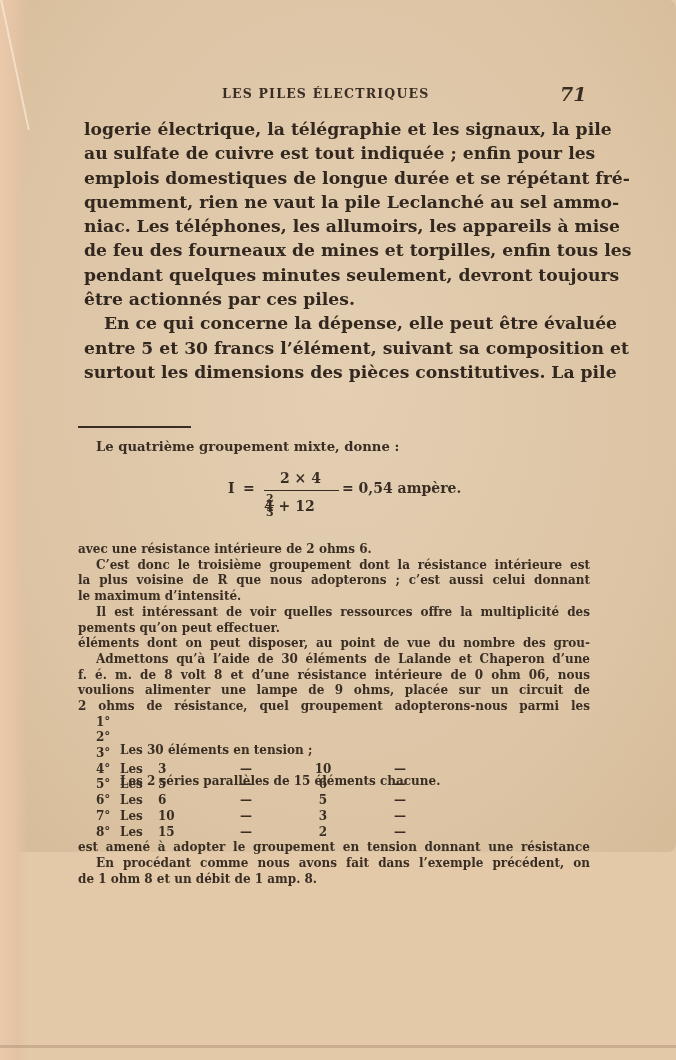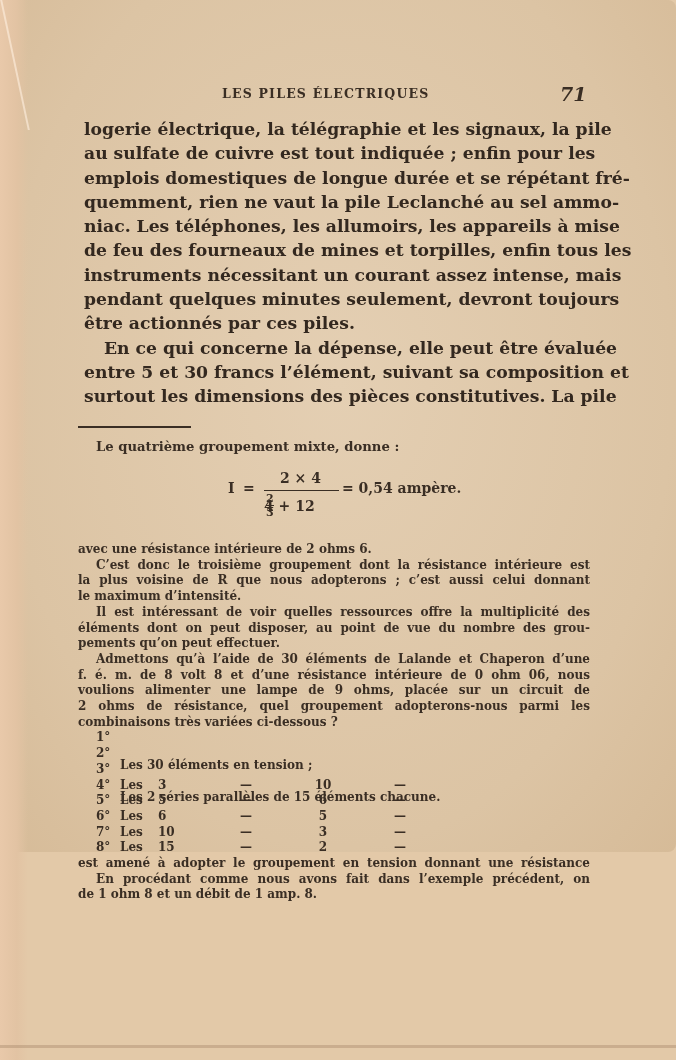--- a/index.html
+++ b/index.html
@@ -98,21 +98,20 @@
     <span class="page-number">71</span>
   </div>
 
   <div class="main-text">
     <span class="line">logerie électrique, la télégraphie et les signaux, la pile</span>
     <span class="line">au sulfate de cuivre est tout indiquée ; enfin pour les</span>
     <span class="line">emplois domestiques de longue durée et se répétant fré-</span>
     <span class="line">quemment, rien ne vaut la pile Leclanché au sel ammo-</span>
     <span class="line">niac. Les téléphones, les allumoirs, les appareils à mise</span>
     <span class="line">de feu des fourneaux de mines et torpilles, enfin tous les</span>
-    <span class="line">instruments nécessitant un courant assez intense, mais</span>
     <span class="line">pendant quelques minutes seulement, devront toujours</span>
     <span class="line last">être actionnés par ces piles.</span>
     <span class="line indent">En ce qui concerne la dépense, elle peut être évaluée</span>
     <span class="line">entre 5 et 30 francs l’élément, suivant sa composition et</span>
     <span class="line">surtout les dimensions des pièces constitutives. La pile</span>
   </div>
 
   <div class="rule"></div>
 
   <div class="note">
@@ -131,27 +130,26 @@
       <span class="eq-den">4 + 12</span>
       <span class="eq-result">= 0,54 ampère.</span>
     </div>
 
     <div class="note-body">
       <span class="line last">avec une résistance intérieure de 2 ohms 6.</span>
       <span class="line indent">C’est donc le troisième groupement dont la résistance intérieure est</span>
       <span class="line">la plus voisine de R que nous adopterons ; c’est aussi celui donnant</span>
       <span class="line last">le maximum d’intensité.</span>
       <span class="line indent">Il est intéressant de voir quelles ressources offre la multiplicité des</span>
+      <span class="line last">pements qu’on peut effectuer.</span>
       <span class="line">éléments dont on peut disposer, au point de vue du nombre des grou-</span>
-      <span class="line last">pements qu’on peut effectuer.</span>
       <span class="line indent">Admettons qu’à l’aide de 30 éléments de Lalande et Chaperon d’une</span>
       <span class="line">f. é. m. de 8 volt 8 et d’une résistance intérieure de 0 ohm 06, nous</span>
       <span class="line">voulions alimenter une lampe de 9 ohms, placée sur un circuit de</span>
       <span class="line">2 ohms de résistance, quel groupement adopterons-nous parmi les</span>
-      <span class="line last">combinaisons très variées ci-dessous ?</span>
 
       <span class="enum">
         <span class="num">1°</span>
         <span class="full">Les 30 éléments en tension ;</span>
       </span>
       <span class="enum">
         <span class="num">2°</span>
       </span>
       <span class="enum">
         <span class="num">3°</span>

